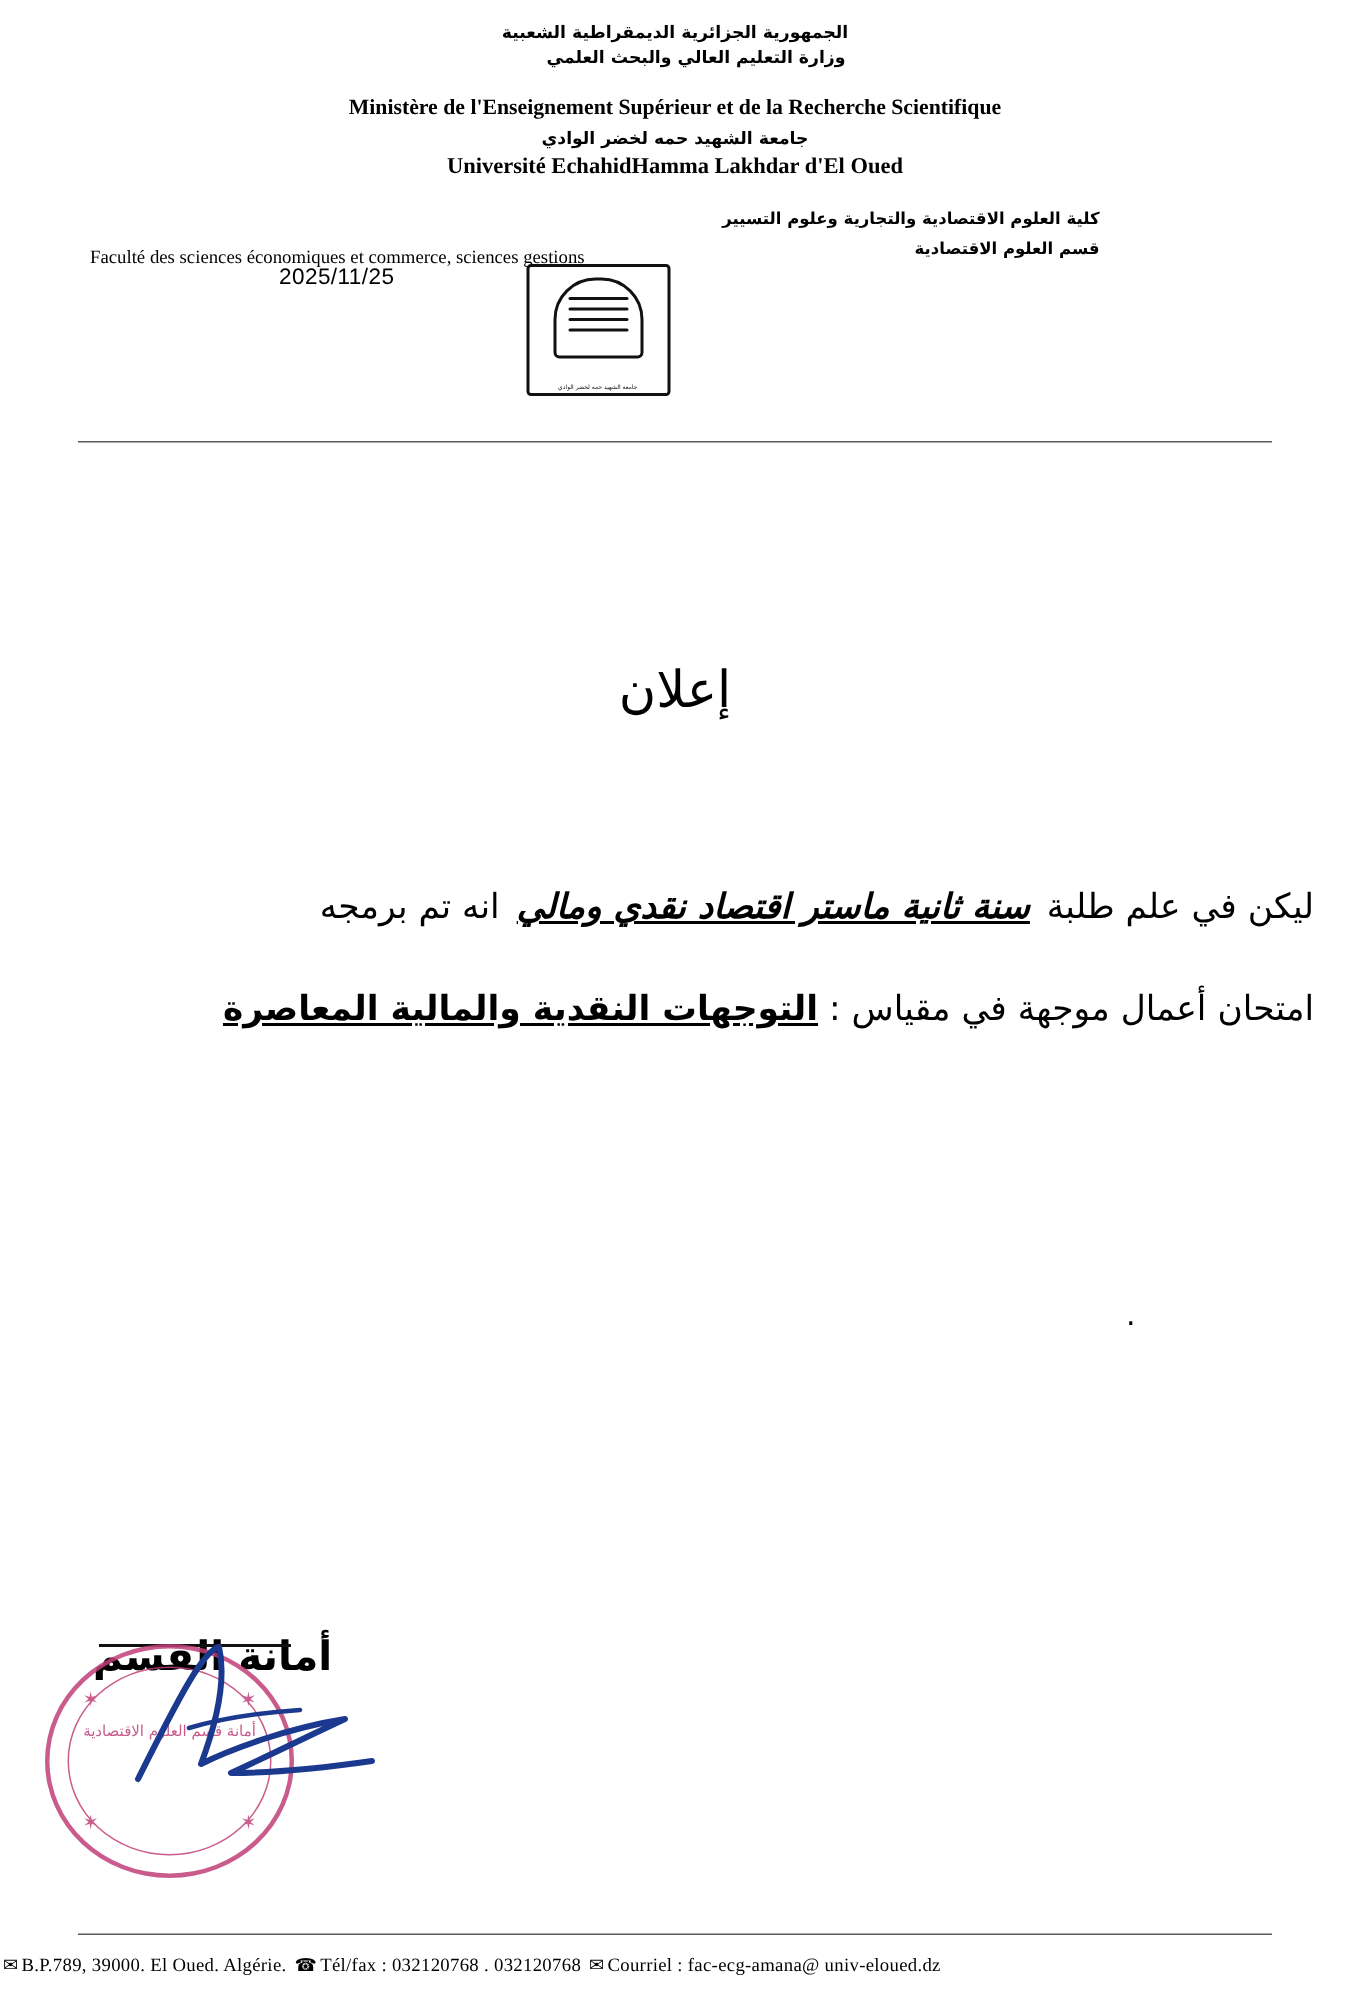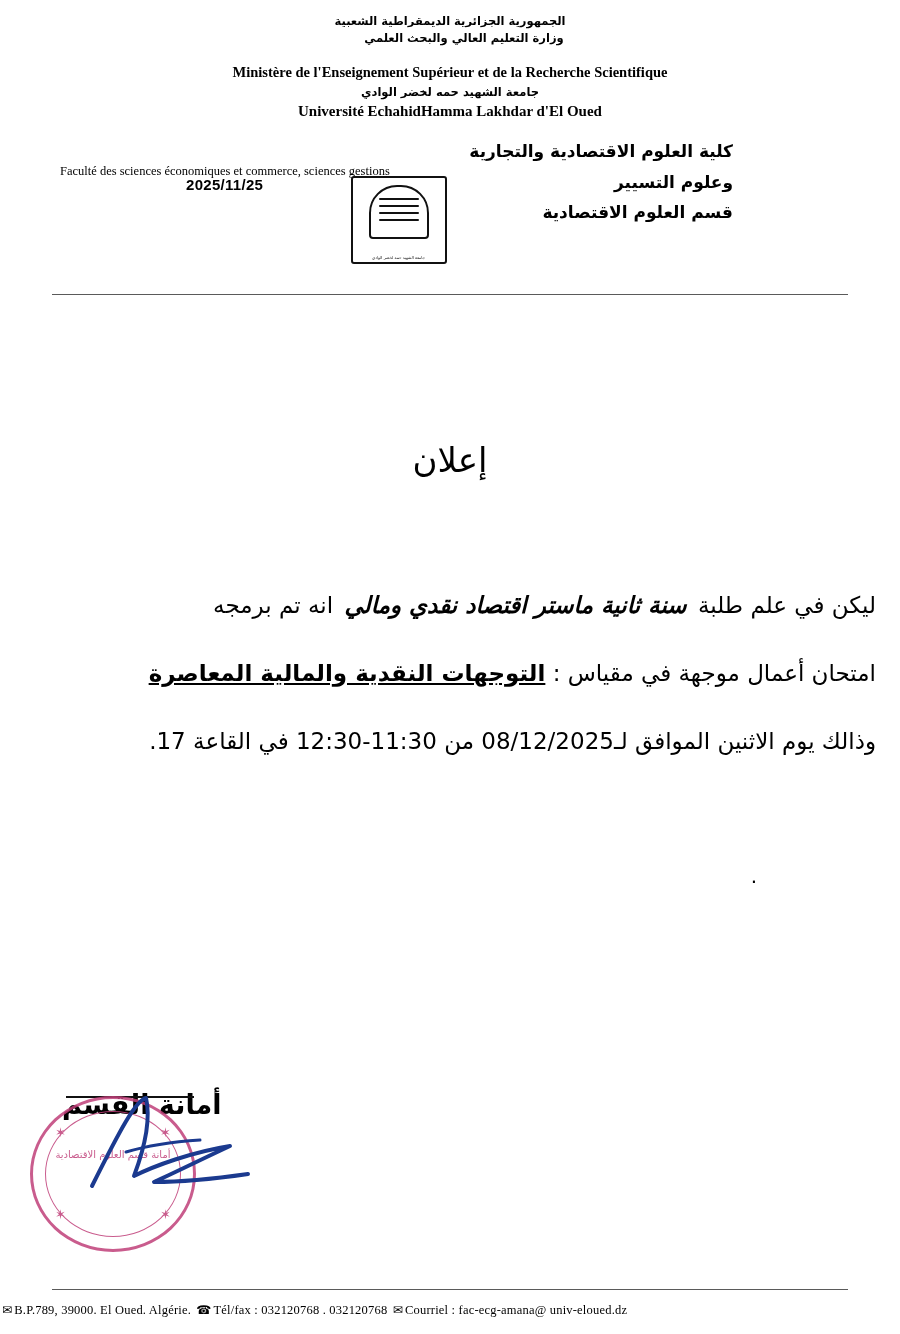--- a/index.html
+++ b/index.html
@@ -86,32 +86,32 @@
     margin-top: 24px;
   }
   .faculty-ar {
     position: absolute;
     top: 136px;
     right: 60px;
     width: 300px;
     direction: rtl;
     text-align: right;
     font-family: "DejaVu Sans", sans-serif;
-    font-size: 17px;
+    font-size: 11px;
     font-weight: bold;
     line-height: 1.8;
   }
 
   .date-stamp {
     position: absolute;
     top: 176px;
     left: 186px;
     font-family: "Liberation Sans", sans-serif;
     font-size: 15px;
-    font-weight: bold;
+    font-weight: normal;
     letter-spacing: .3px;
   }
 
   
   .logo {
     position: absolute;
     top: 176px;
     left: 50%;
     transform: translateX(-50%);
     width: 92px;
@@ -196,20 +196,21 @@
     text-align: right;
     font-family: "DejaVu Sans", sans-serif;
     font-size: 23px;
     line-height: 2.95;
   }
   .body-block p {
     margin: 0;
   }
   .u-italic {
     font-style: italic;
+    text-decoration: underline;
     font-weight: 600;
     padding: 0 4px;
     margin-top: 40px;
   }
   .u-bold {
     font-weight: bold;
     text-decoration: underline;
   }
   .dot-mark {
     position: absolute;
@@ -350,21 +351,20 @@
   <div class="body-block">
     <p>
       <span>ليكن في علم طلبة</span>
       <span class="u-italic">سنة ثانية ماستر اقتصاد نقدي ومالي</span>
       <span>انه تم برمجه</span>
     </p>
     <p>
       <span>امتحان أعمال موجهة  في مقياس :</span>
       <span class="u-bold">التوجهات النقدية والمالية المعاصرة</span>
     </p>
-    <p>وذالك يوم الاثنين  الموافق لـ08/12/2025 من 11:30-12:30 في القاعة 17.</p>
   </div>
 
   <div class="dot-mark">.</div>
 
   <div class="signature-label">أمانة القسم</div>
   <div class="sig-underline"></div>
 
   <div class="stamp">
     <div class="stamp-inner"></div>
     <div class="stamp-star" style="top:26px; left:22px;">✶</div>

